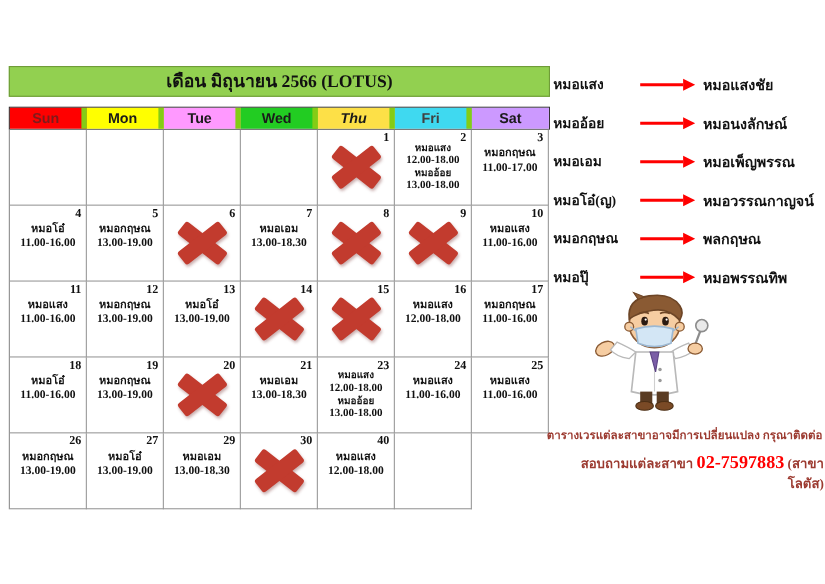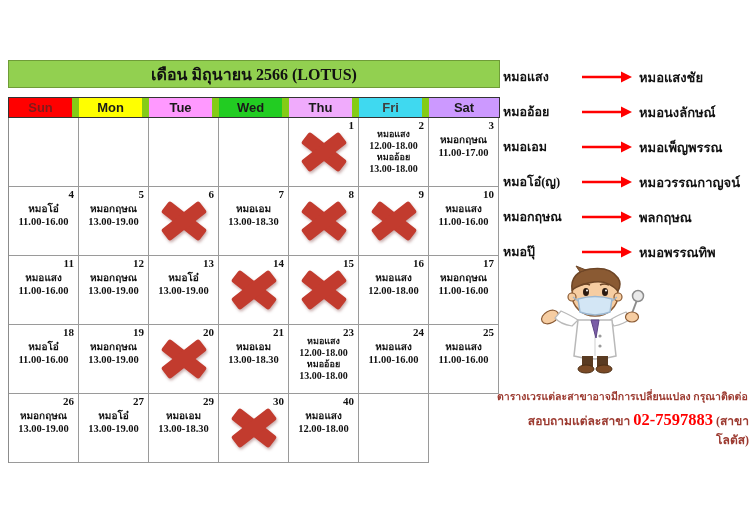--- a/index.html
+++ b/index.html
@@ -5,21 +5,21 @@
   html,body{margin:0;padding:0;background:#ffffff;}
   #page{position:relative;width:750px;height:531px;background:#ffffff;overflow:hidden;
         font-family:"Liberation Serif","DejaVu Serif",serif;}
 
   
   .calendar{position:absolute;left:8px;top:60px;width:492px;}
   .title-bar{height:28px;line-height:28px;text-align:center;font-weight:bold;font-size:16px;
              color:#111;border:1px solid #6f9c38;box-sizing:border-box;margin-bottom:9px;}
   #day-headers{display:flex;border:1px solid #333;box-sizing:border-box;background:#fff;}
   .day-header{width:70px;height:19px;line-height:19px;text-align:center;font-weight:bold;
-              font-size:13px;border-right:7px solid #84cc16;box-sizing:border-box;
+              font-size:13px;border-right:5px solid #84cc16;box-sizing:border-box;
               font-family:"Liberation Sans","DejaVu Sans",sans-serif;}
   .day-header:last-child{border-right:none;}
   #grid{display:grid;grid-template-columns:repeat(7,70px);grid-auto-rows:69px;
         border-left:1px solid #8c8c8c;background:#fff;}
   .cell{position:relative;border-right:1px solid #9a9a9a;border-bottom:1px solid #9a9a9a;
         box-sizing:border-box;overflow:hidden;}
   .date{position:absolute;top:1px;right:4px;font-weight:bold;font-size:11px;color:#111;}
   .lines{padding-top:15px;text-align:center;}
   .line{font-weight:bold;color:#111;line-height:1.3;}
   .line.name{font-size:10px;}
@@ -53,21 +53,21 @@
 
 <div id="page">
 
   <div class="calendar">
     <div class="title-bar" style="background: rgb(146, 208, 80);">เดือน มิถุนายน 2566 (LOTUS)</div>
     <div id="day-headers">
         <div class="day-header" style="background: rgb(255, 0, 0); color: rgb(126, 27, 27);">Sun</div>
         <div class="day-header" style="background: rgb(255, 255, 0); color: rgb(26, 26, 26);">Mon</div>
         <div class="day-header" style="background: rgb(255, 153, 255); color: rgb(26, 26, 26);">Tue</div>
         <div class="day-header" style="background: rgb(34, 204, 34); color: rgb(26, 26, 26);">Wed</div>
-        <div class="day-header" style="background: #f0abfc; color: rgb(26, 26, 26);">Thu</div>
+        <div class="day-header" style="background: #fde047; color: rgb(26, 26, 26); font-style: italic;">Thu</div>
         <div class="day-header" style="background: rgb(63, 217, 240); color: #404040;">Fri</div>
         <div class="day-header" style="background: rgb(204, 153, 255); color: rgb(26, 26, 26);">Sat</div>
       </div>
     <div id="grid">
         <div class="cell"></div>
         <div class="cell"></div>
         <div class="cell"></div>
         <div class="cell"></div>
         <div class="cell">
           <div class="date">1</div>

